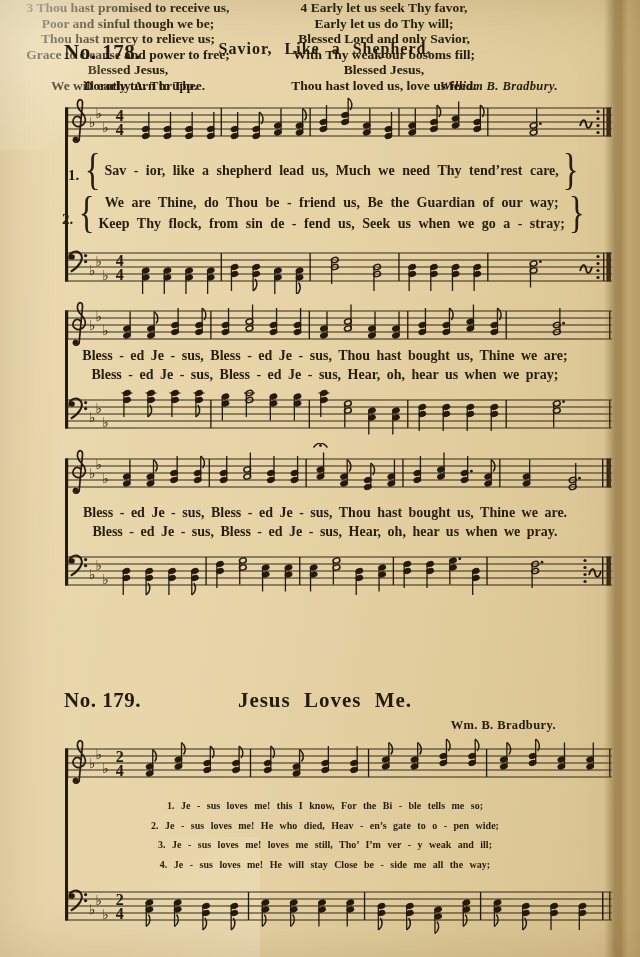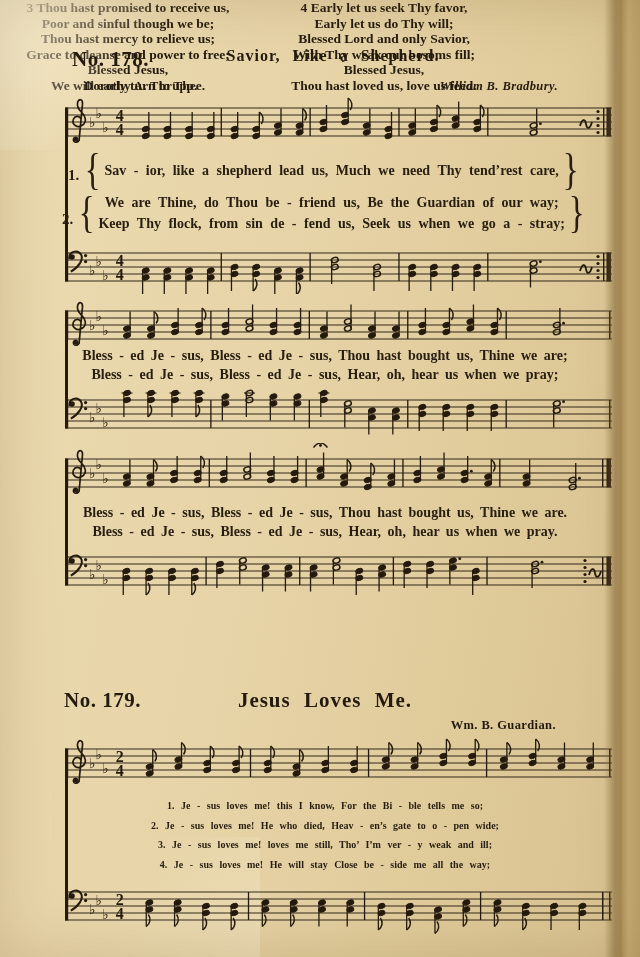--- a/index.html
+++ b/index.html
@@ -15,21 +15,21 @@
   .gutter{position:absolute;top:0;left:604px;width:20px;height:100%;
     background:linear-gradient(90deg,rgba(140,110,60,0) 0%,rgba(125,97,48,.55) 55%,rgba(160,130,75,.85) 100%);}
   .edge-strip{position:absolute;top:0;left:622px;width:18px;height:100%;
     background:linear-gradient(90deg,#b2955c 0%,#c9ae77 35%,#c2a670 100%);}
   .vignette{position:absolute;inset:0;box-shadow:inset 0 0 60px rgba(120,90,40,.25);pointer-events:none;}
 
   
   .h-number{position:absolute;left:64px;font-weight:bold;font-size:21px;letter-spacing:.5px;}
   .h-title{position:absolute;left:65px;width:520px;text-align:center;font-weight:bold;
     font-size:16px;letter-spacing:1px;word-spacing:7px;}
-  #num178,#title178{top:47px;margin-left:8px;}
+  #num178,#title178{top:40px;}
   #num179,#title179{top:688px;}
   #title179{font-size:21px;}
   .byline{position:absolute;font-weight:bold;font-size:12.5px;letter-spacing:.4px;}
   #author178{left:84px;top:79px;}
   #composer178{right:82px;top:79px;font-style:italic;}
   #composer179{right:84px;top:718px;}
 
   
   .staff{position:absolute;left:65px;}
   #staff1{top:92px;}  #staff2{top:237px;} #staff3{top:295px;} #staff4{top:384px;}
@@ -757,21 +757,21 @@
       <div>Early let us do Thy will;</div>
       <div>Blessed Lord and only Savior,</div>
       <div>With Thy weak our bosoms fill;</div>
       <div>Blessed Jesus,</div>
       <div>Thou hast loved us, love us feed.</div>
     </div>
   </div>
 
   <div id="num179" class="h-number">No. 179.</div>
   <div id="title179" class="h-title">Jesus Loves Me.</div>
-  <div id="composer179" class="byline">Wm. B. Guardian.</div>
+  <div id="composer179" class="byline">Wm. B. Bradbury.</div>
 
   <div id="verses179" class="lyr">
     <div>1. Je - sus loves me! this I know, For the Bi - ble tells me so;</div>
     <div>2. Je - sus loves me! He who died, Heav - en’s gate to o - pen wide;</div>
     <div>3. Je - sus loves me! loves me still, Tho’ I’m ver - y weak and ill;</div>
     <div>4. Je - sus loves me! He will stay Close be - side me all the way;</div>
   </div>
 
   <div class="gutter"></div>
   <div class="edge-strip"></div>

